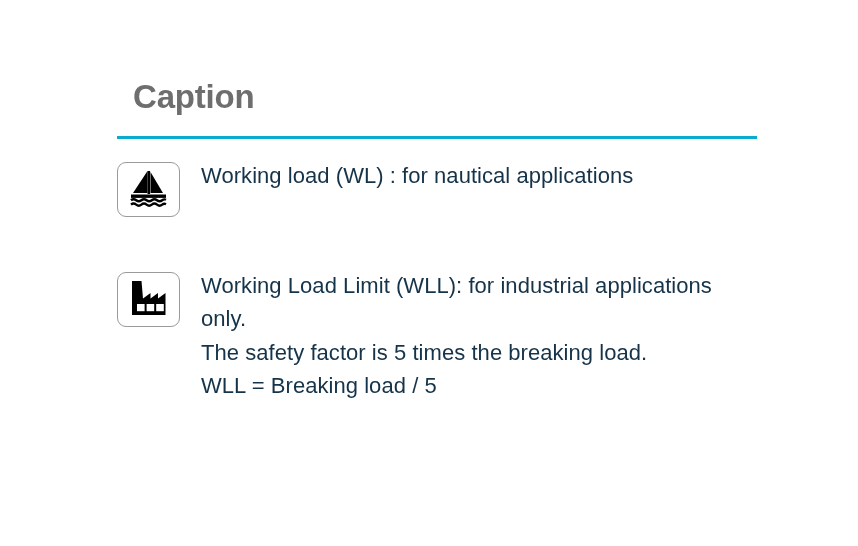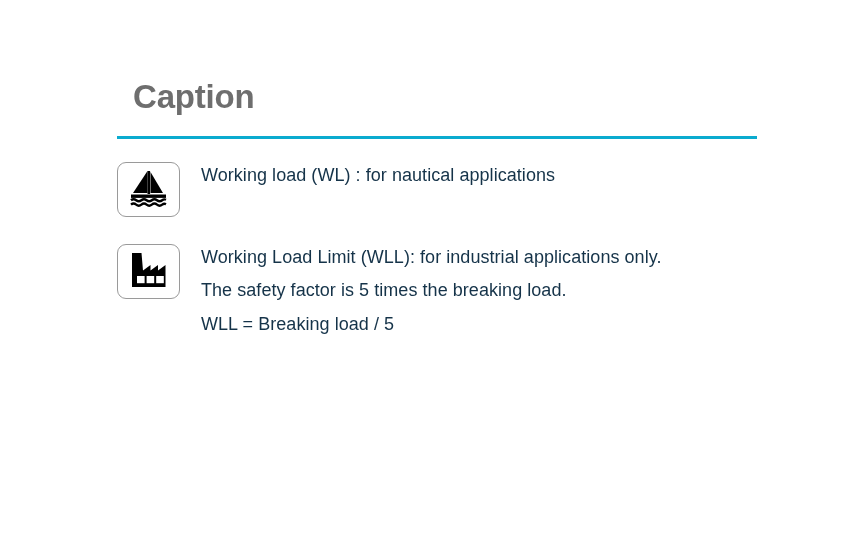--- a/index.html
+++ b/index.html
@@ -42,21 +42,21 @@
     background: #0aabcf;
   }
   .entries {
     margin-top: 20px;
   }
   .entry {
     display: flex;
     align-items: flex-start;
   }
   .entry + .entry {
-    margin-top: 24px;
+    margin-top: 52px;
   }
   .icon-box {
     flex: 0 0 auto;
     width: 63px;
     height: 55px;
     border: 1.6px solid #9a9a9a;
     border-radius: 9px;
     background: #ffffff;
     box-sizing: border-box;
     display: flex;
@@ -64,21 +64,21 @@
     justify-content: center;
     overflow: hidden;
     margin-top: 3px;
   }
   .icon-box svg {
     display: block;
   }
   .entry-text {
     margin-left: 21px;
     color: #153349;
-    font-size: 18px;
+    font-size: 22px;
     line-height: 33.5px;
     white-space: pre-line;
     letter-spacing: 0.05px;
   }
 </style>
 </head>
 <body>
 
 <div class="slide">
   <div class="content">

